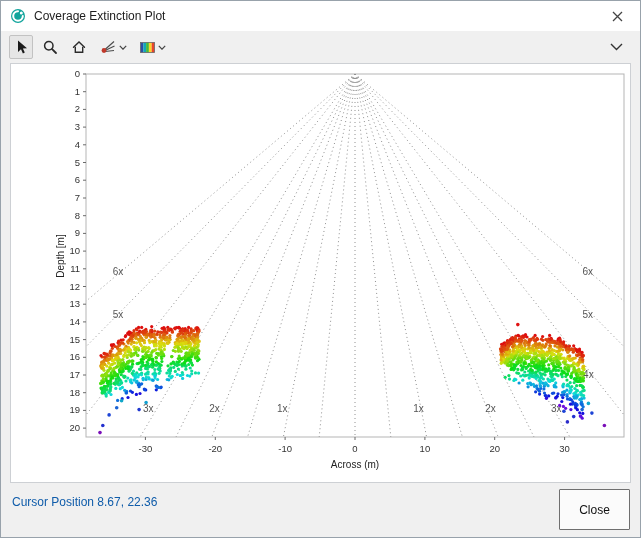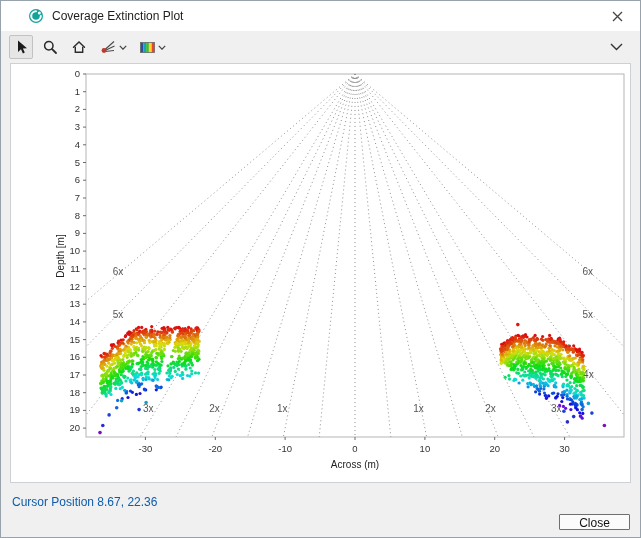--- a/index.html
+++ b/index.html
@@ -1,31 +1,31 @@
 <!DOCTYPE html>
 <html><head>
 <meta charset="utf-8">
 <style>
   html,body{margin:0;padding:0;}
   body{width:641px;height:538px;background:#d8d8d8;font-family:"Liberation Sans",sans-serif;}
   .window{position:relative;width:641px;height:538px;box-sizing:border-box;background:#f0f0f0;border:1px solid #98a2ab;overflow:hidden;}
-  .titlebar{height:30px;background:#ffffff;display:flex;align-items:center;padding-left:27px;}
+  .titlebar{height:30px;background:#ffffff;display:flex;align-items:center;padding-left:9px;}
   .app-icon{display:flex;width:16px;height:16px;}
   .title{margin-left:8px;font-size:12px;color:#1d1d1d;}
   .close-btn{margin-left:auto;width:45px;height:30px;border:0;background:transparent;display:flex;align-items:center;justify-content:center;padding:0;cursor:pointer;}
   .toolbar{height:32px;display:flex;align-items:center;padding:0 12px 0 8px;gap:5px;}
   .tool{height:24px;min-width:24px;display:flex;align-items:center;justify-content:center;gap:3px;background:transparent;border:1px solid transparent;padding:0 3px;cursor:pointer;}
   .tool.selected{background:#e6e6e6;border-color:#c2c2c2;border-radius:2px;}
   .toolbar-spacer{flex:1;}
   .plot-frame{margin:0 9px;height:420px;background:#ffffff;border:1px solid #cdd0d4;box-sizing:border-box;}
   #chart{display:block;}
   #chart text{font-family:"Liberation Sans",sans-serif;}
   .statusbar{position:absolute;left:11px;top:491px;}
   .cursor-pos{font-size:12px;color:#0f5caa;}
-  .close-button{position:absolute;right:10px;bottom:7px;width:71px;height:16px;background:#fbfbfb;border:1px solid #6f6f6f;font-size:12px;color:#111;font-family:inherit;border-radius:1px;cursor:pointer;}
+  .close-button{position:absolute;right:10px;bottom:7px;width:71px;height:41px;background:#fbfbfb;border:1px solid #6f6f6f;font-size:12px;color:#111;font-family:inherit;border-radius:1px;cursor:pointer;}
 </style>
 </head>
 <body>
 
 <div class="window">
 
   <div class="titlebar">
     <span class="app-icon">
       <svg width="16" height="16" viewBox="0 0 16 16">
         <circle cx="8" cy="8" r="7" fill="#11a49c"></circle>

